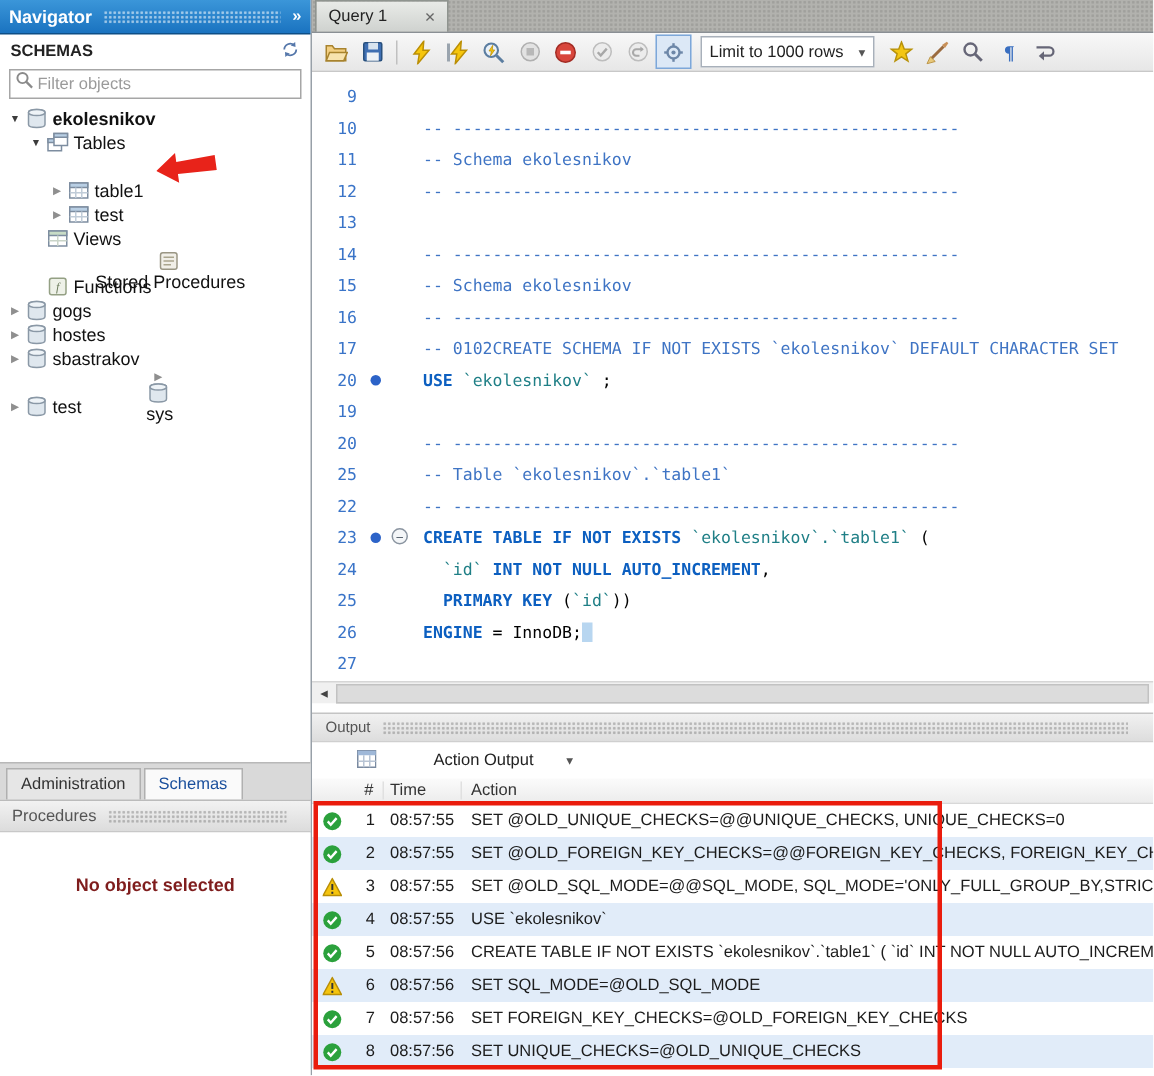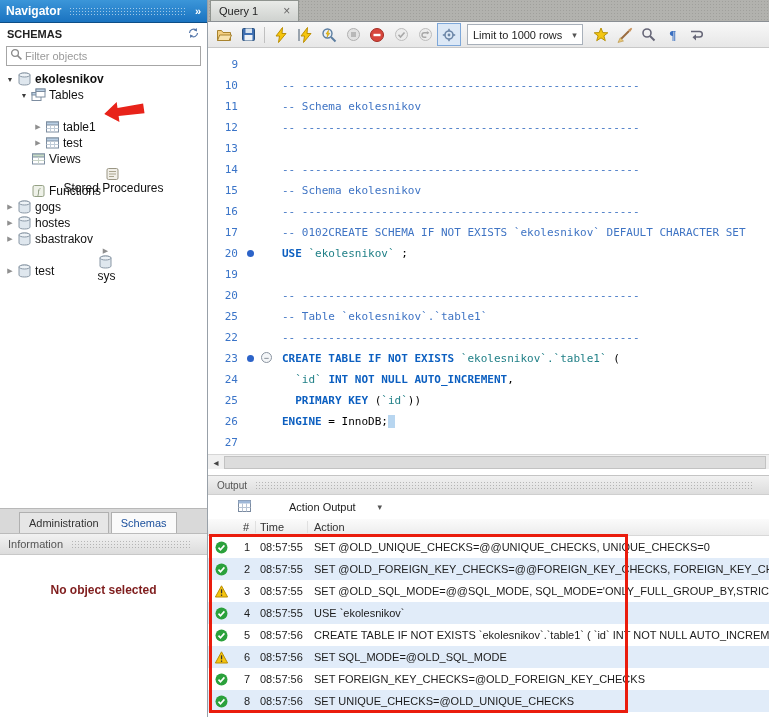--- a/index.html
+++ b/index.html
@@ -18,21 +18,21 @@
   .filter-box{height:18px;border:1px solid #a6a6a6;background:#fff;display:flex;align-items:center;padding:0 3px;}
   .filter-box input{border:none;outline:none;flex:1;font-size:11px;font-family:"Liberation Sans",sans-serif;color:#333;background:transparent;min-width:0;}
   .filter-box input::placeholder{color:#9a9a9a;}
   .tree{font-size:12px;color:#111;padding-top:2px;}
   .tree-row{height:16px;display:flex;align-items:center;}
   .tree-arrow{width:12px;text-align:center;font-size:7px;color:#3c3c3c;flex:none;}
   .tree-arrow.dim{color:#8f8f8f;}
   .tree-icon{width:17px;display:flex;justify-content:center;flex:none;}
   .tree-label{margin-left:2px;white-space:nowrap;}
   .tree-label.bold{font-weight:bold;}
-  .sidebar-tabs{position:absolute;left:0;top:508px;width:207px;height:25px;background:#d9d9d9;display:flex;align-items:flex-end;padding-left:19px;box-sizing:border-box;border-top:1px solid #b8b8b8;}
+  .sidebar-tabs{position:absolute;left:0;top:508px;width:207px;height:25px;background:#d9d9d9;display:flex;align-items:flex-end;padding-left:4px;box-sizing:border-box;border-top:1px solid #b8b8b8;}
   .side-tab{font-size:11px;padding:4px 9px 4px 9px;color:#333;background:#e6e6e6;border:1px solid #b0b0b0;border-bottom:none;margin-right:2px;}
   .side-tab.active{background:#fafafa;color:#1a4f9c;}
   .info-header{position:absolute;left:0;top:533px;width:207px;height:22px;box-sizing:border-box;background:linear-gradient(#f2f2f2,#dcdcdc);
        border-top:1px solid #bbb;border-bottom:1px solid #c8c8c8;display:flex;align-items:center;padding:0 8px;font-size:11px;color:#555;}
   .info-body{position:absolute;left:0;top:555px;width:207px;height:162px;background:#fff;text-align:center;}
   .no-object{margin-top:28px;font-size:12px;font-weight:bold;color:#7f1d1d;}
   
   .main{position:absolute;left:208px;top:0;width:561px;height:717px;background:#fff;}
   .tabstrip{height:22px;background:#b2b2ae;display:flex;align-items:flex-end;padding-left:2px;border-bottom:1px solid #8a8f94;box-sizing:border-box;
        background-image:radial-gradient(circle,rgba(0,0,0,.10) .8px,transparent 1px);background-size:3px 3px;}
@@ -251,21 +251,21 @@
           </span>
           <span class="tree-label">test</span>
         </div>
       </div>
 
     <div class="sidebar-tabs">
       <div class="side-tab">Administration</div>
       <div class="side-tab active">Schemas</div>
     </div>
     <div class="info-header">
-      <span>Information</span>
+      <span>Procedures</span>
       <span class="grip"></span>
     </div>
     <div class="info-body">
       <div class="no-object">No object selected</div>
     </div>
   </div>
 
   <div class="main">
     <div class="tabstrip">
       <div class="qtab">

